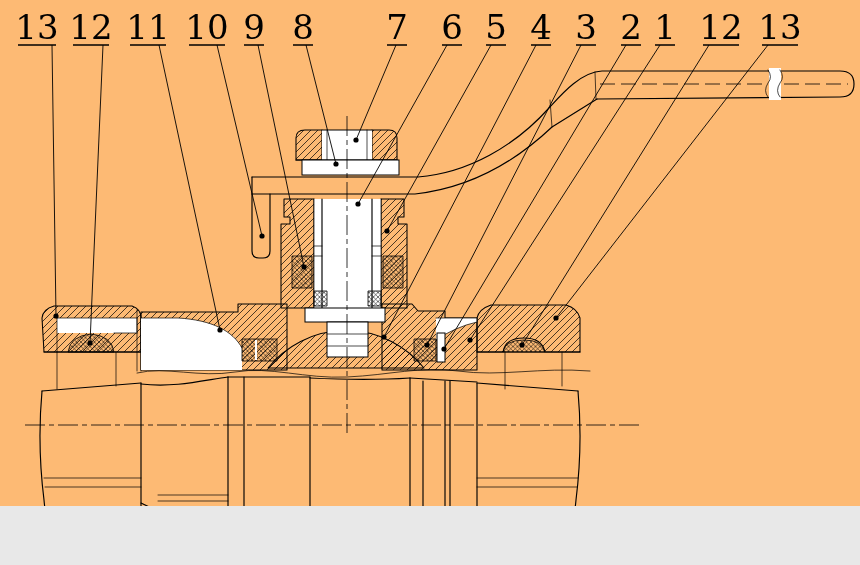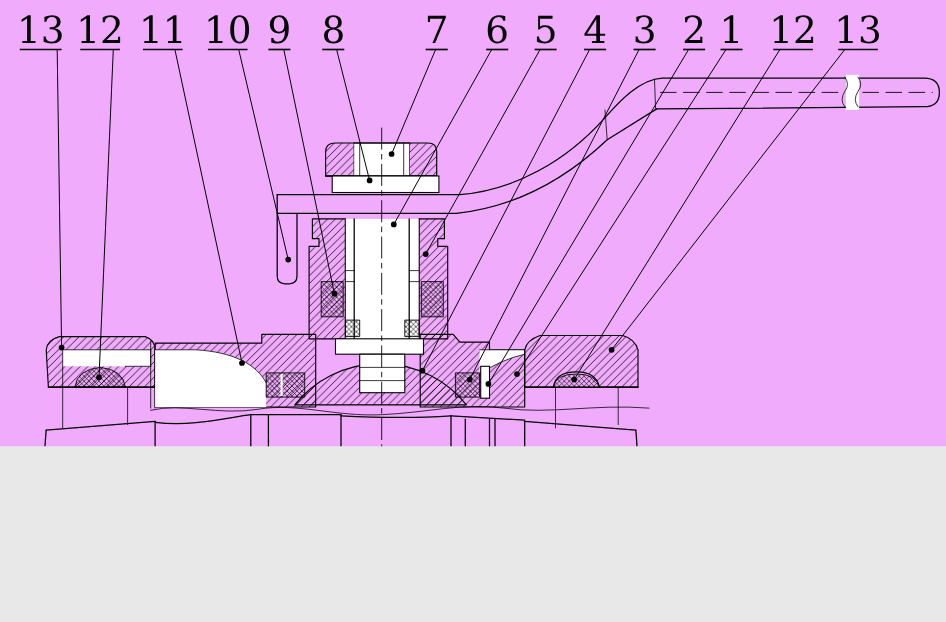--- a/index.html
+++ b/index.html
@@ -1,16 +1,16 @@
 <!DOCTYPE html>
 <html><head>
 <meta charset="utf-8">
 <style>
   html,body{margin:0;padding:0;background:#e8e8e8;}
-  .stage{position:relative;width:860px;height:406px;background:#f0abfc;overflow:hidden;
+  .stage{position:relative;width:860px;height:506px;background:#fdba74;overflow:hidden;
          font-family:"DejaVu Serif","Liberation Serif",serif;}
   svg{position:absolute;left:0;top:0;}
   .o  {stroke:#000;stroke-width:1.15;fill:none;stroke-linecap:round;stroke-linejoin:round;}
   .t  {stroke:#000;stroke-width:0.7;fill:none;stroke-linecap:round;}
   .cl {stroke:#000;stroke-width:0.8;fill:none;stroke-dasharray:20 4 5 4;}
   .cl2{stroke:#000;stroke-width:0.8;fill:none;stroke-dasharray:15 6;}
   .hat {fill:url(#hat);stroke:#000;stroke-width:1.05;stroke-linejoin:round;}
   .xhat{fill:url(#xhat);stroke:#000;stroke-width:0.8;stroke-linejoin:round;}
   .wh {fill:#fff;stroke:none;}
   .whb{fill:#fff;stroke:#000;stroke-width:1.0;}

